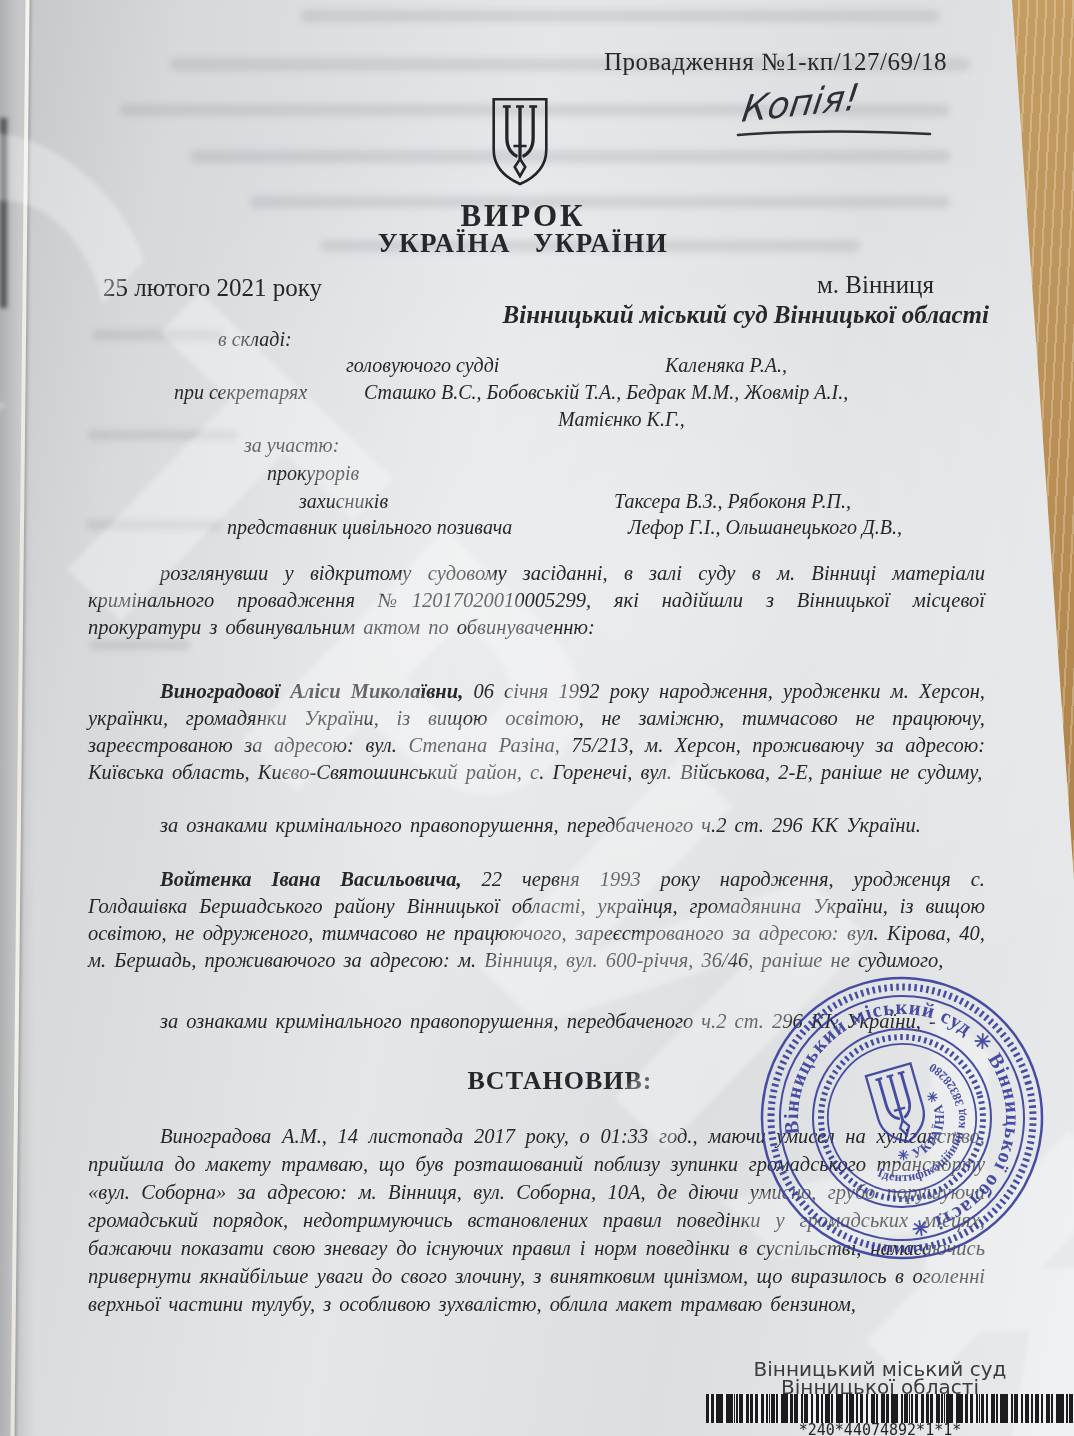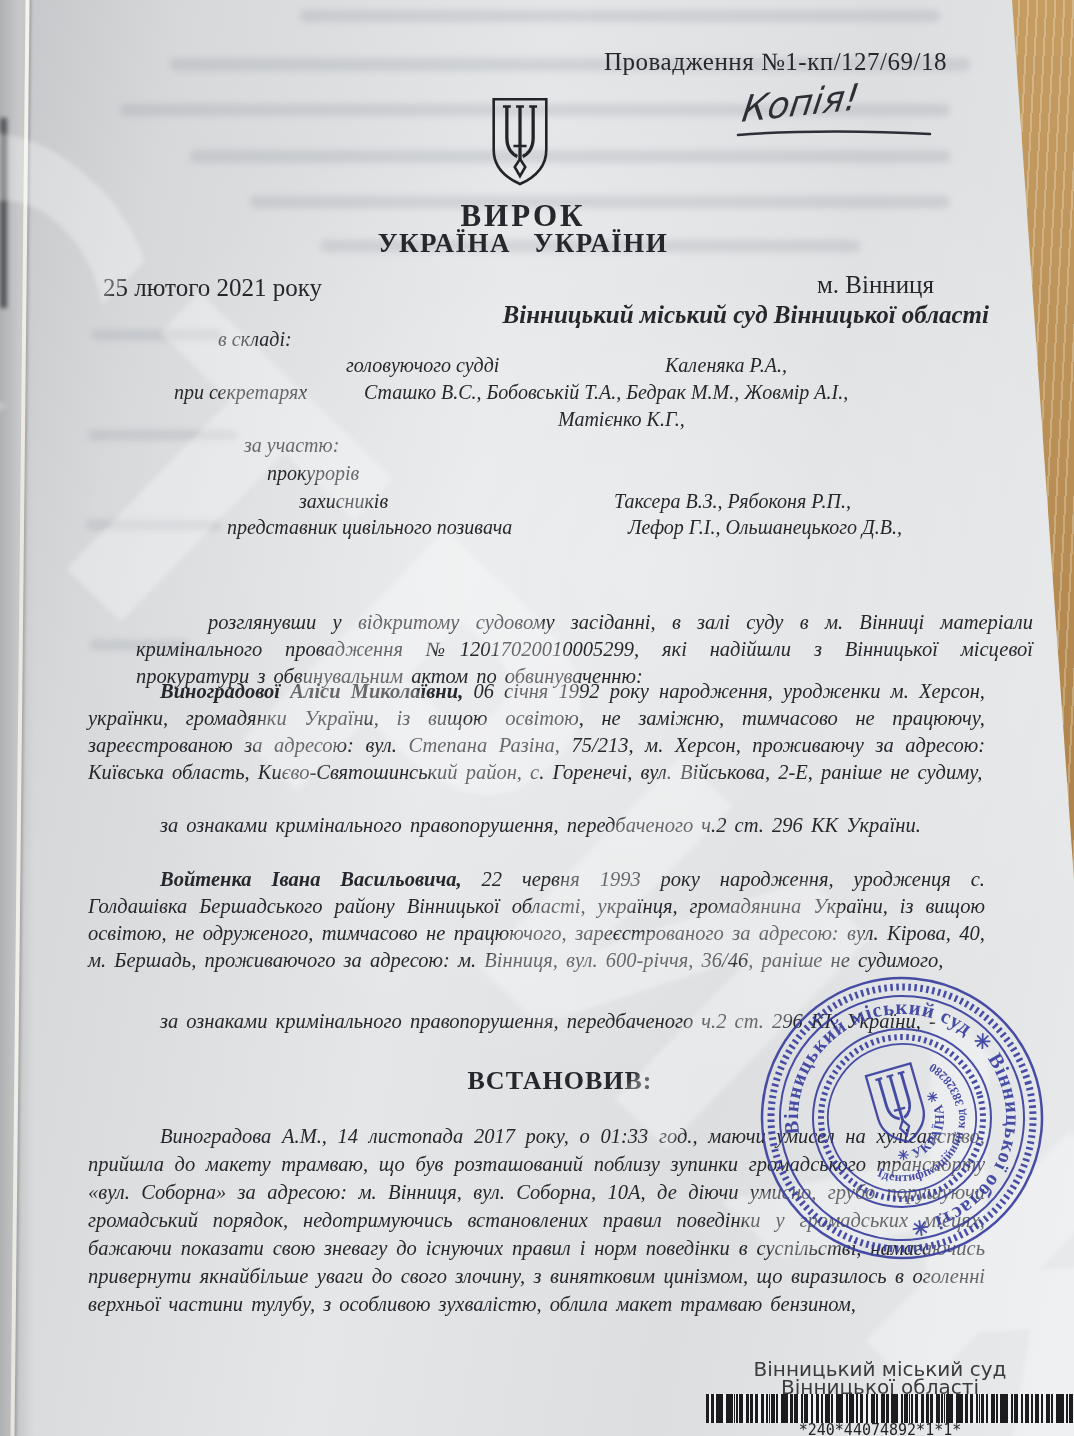--- a/index.html
+++ b/index.html
@@ -64,21 +64,21 @@
   .r-secr2{top:408px;} .r-secr2 .names{left:558px;}
   .r-uchast{top:434px;} .r-uchast .role{left:196px;margin-left:48px;}
   .r-prok{top:462px;padding-left:12px;}  .r-prok .role{left:267px;}  .r-prok .names{left:417px;}
   .r-zahys{top:490px;} .r-zahys .role{left:299px;} .r-zahys .names{left:614px;}
   .r-pred{top:516px;}  .r-pred .role{left:227px;}  .r-pred .names{left:628px;}
   .r-obvyn{top:543px;} .r-obvyn .role{left:321px;} .r-obvyn .names{left:592px;}
 
   .para{position:absolute;left:88px;width:897px;font-size:20.5px;font-style:italic;
     line-height:27px;text-align:justify;text-indent:72px;color:#26272c;word-spacing:3px;}
   .para .lead{font-weight:bold;}
-  .p1{top:609px;margin-left:48px;}
+  .p1{top:560px;}
   .p2{top:678px;}
   .p3{top:812px;}
   .p4{top:866px;}
   .p5{top:1008px;}
   .ustanovyv{top:1066px;left:0;width:1120px;text-align:center;font-size:26px;font-weight:bold;letter-spacing:1px;}
   .p6{top:1122px;line-height:28px;}
 
   
   .watermark{position:absolute;left:18px;top:6px;transform:rotate(44deg);transform-origin:0 0;
     font-family:"DejaVu Sans",sans-serif;font-weight:bold;font-size:400px;letter-spacing:34px;

